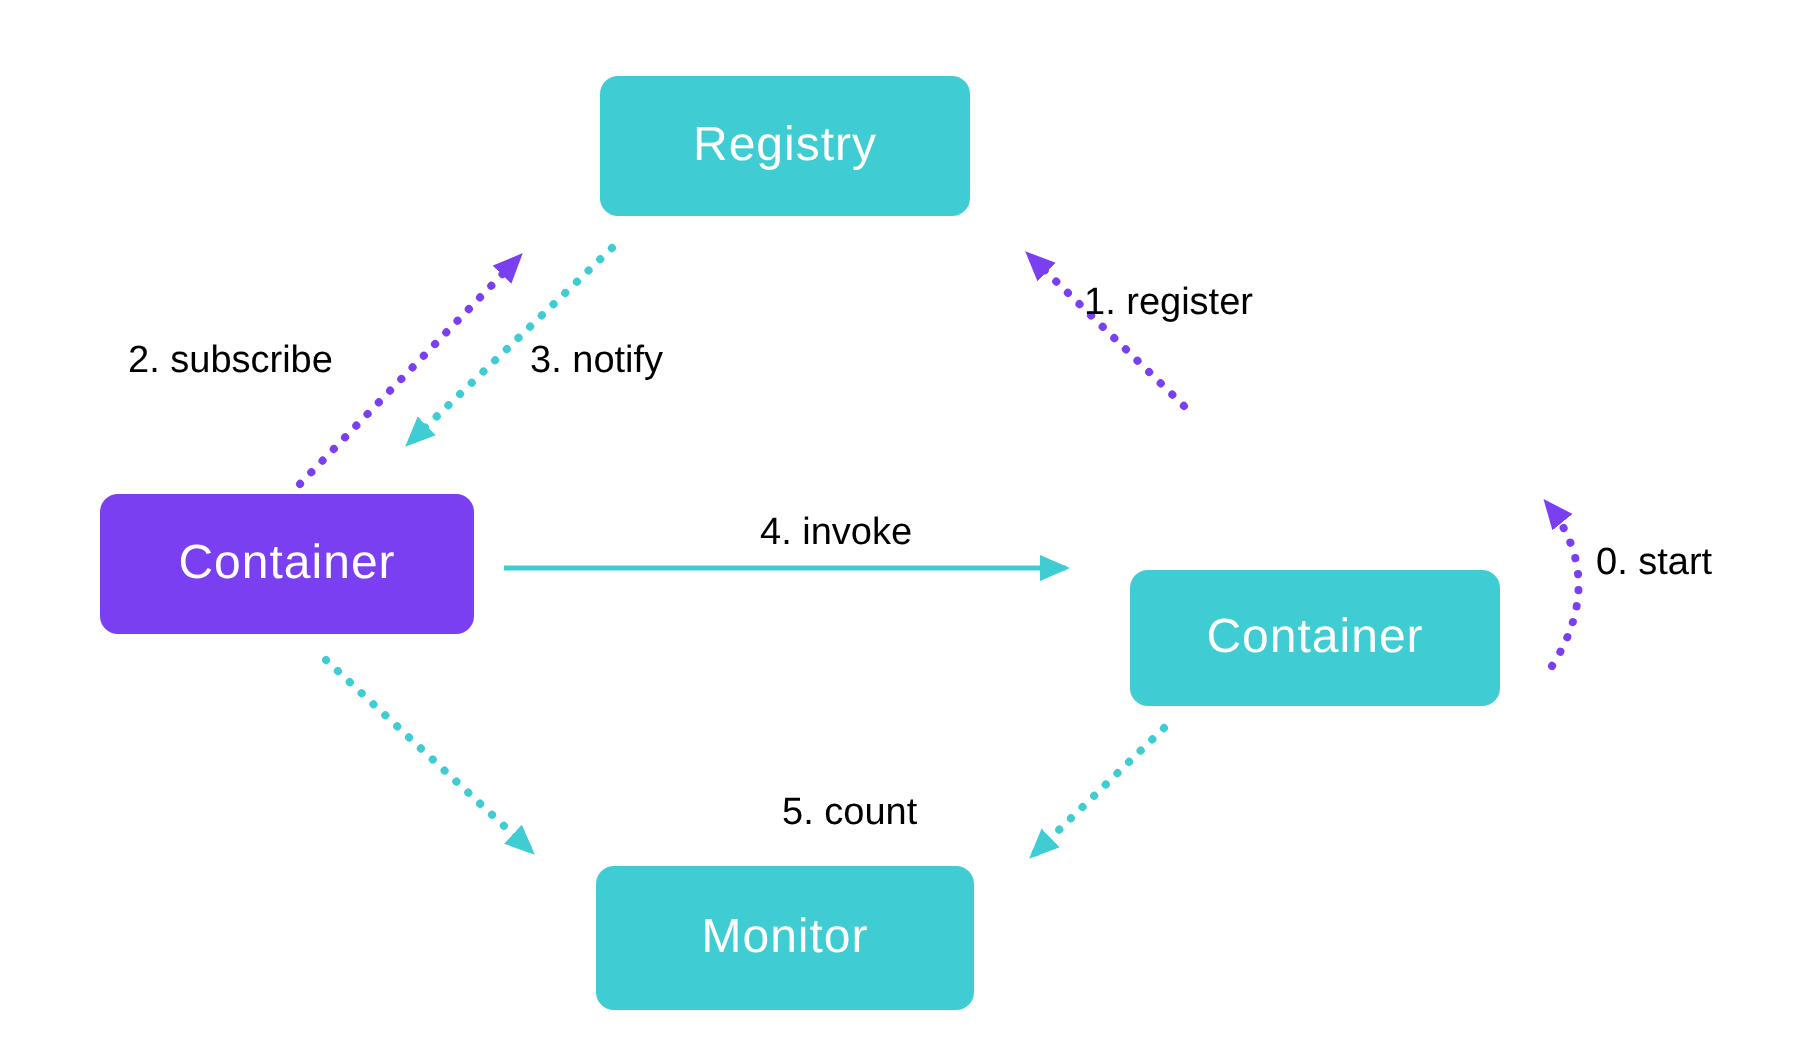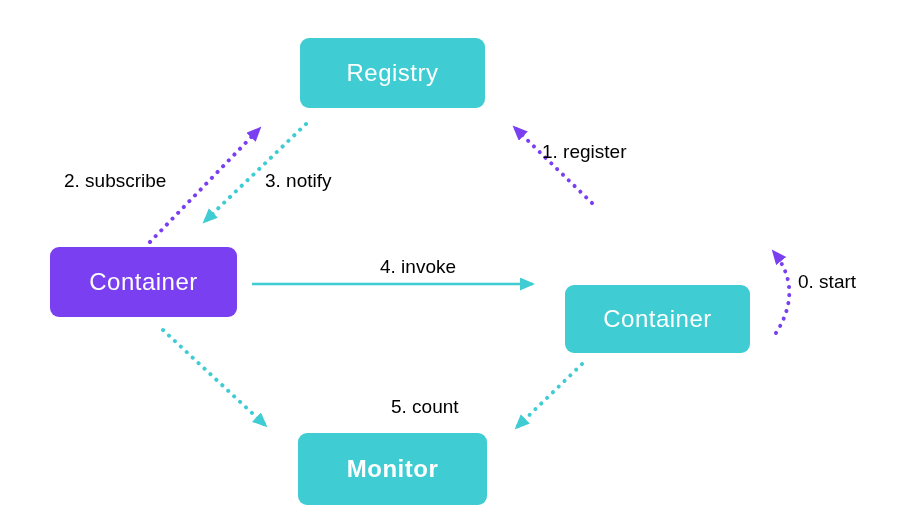--- a/index.html
+++ b/index.html
@@ -32,21 +32,21 @@
     font-weight: 400;
     letter-spacing: 0.5px;
   }
   .node-purple { background: #7b3ff2; }
   .node-teal   { background: #3fccd2; }
 
   .node-registry  { left: 300px; top: 38px;  width: 185px; height: 70px; }
   .node-provider  { left: 565px; top: 212px; width: 185px; height: 70px; }
   .node-container { left: 565px; top: 285px; width: 185px; height: 68px; justify-content: center; }
   .node-consumer  { left: 50px;  top: 247px; width: 187px; height: 70px; }
-  .node-monitor   { left: 298px; top: 433px; width: 189px; height: 72px; font-weight: bold; }
+  .node-monitor   { left: 298px; top: 433px; width: 189px; height: 72px; }
 
   .edge-label {
     position: absolute;
     color: #000000;
     font-size: 19px;
     font-weight: 500;
     white-space: nowrap;
   }
   .label-subscribe { left: 64px;  top: 170px; }
   .label-notify    { left: 265px; top: 170px; }

